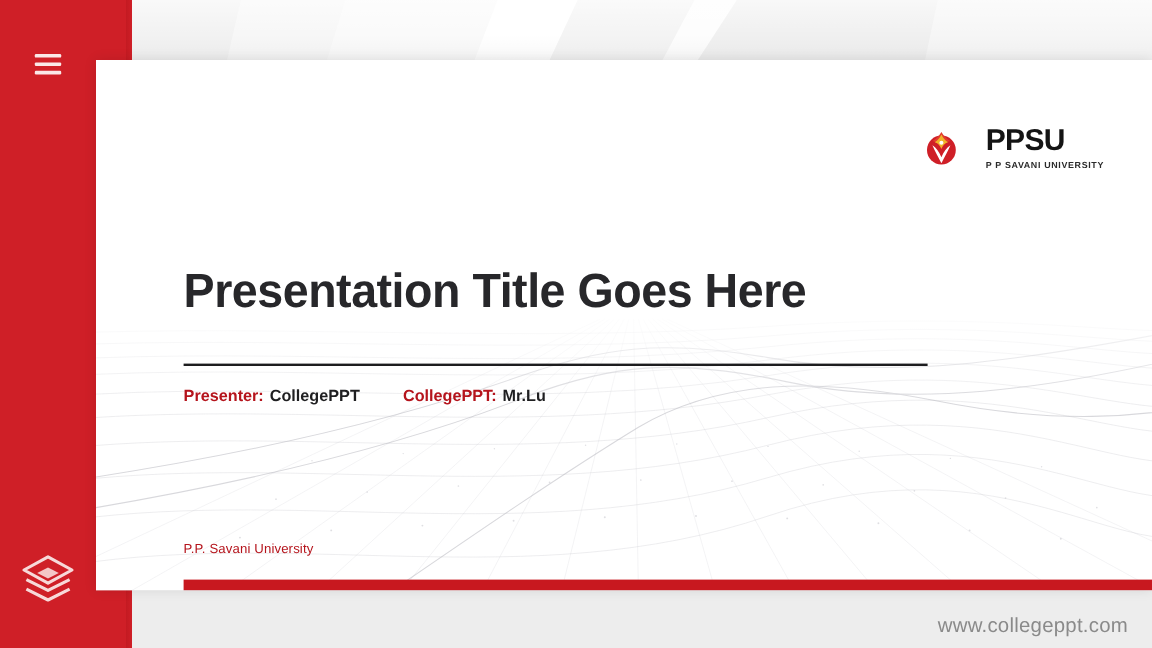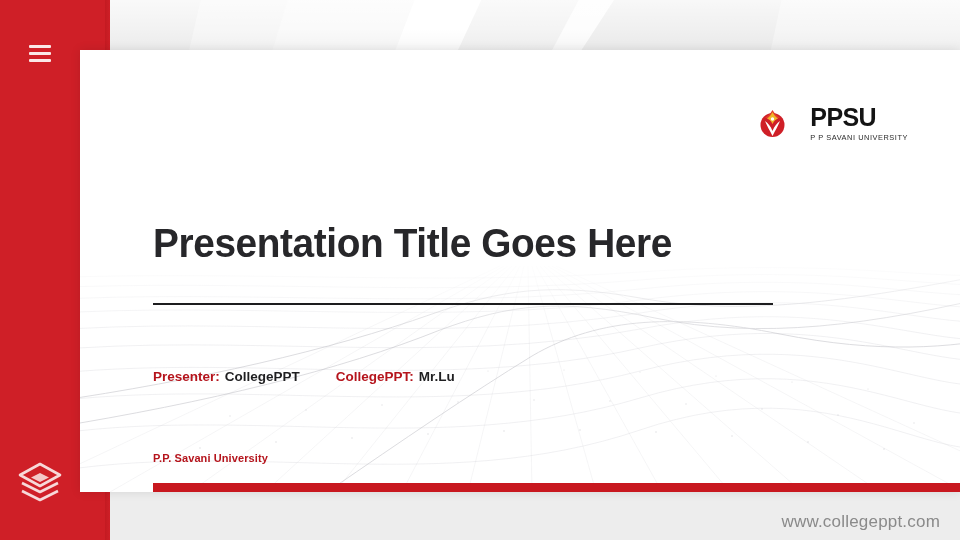--- a/index.html
+++ b/index.html
@@ -42,47 +42,47 @@
   
   .slide{position:absolute;left:80px;top:50px;width:880px;height:442px;
          background:#ffffff;overflow:hidden;}
   .slide-shadow{position:absolute;left:80px;top:50px;width:880px;height:442px;
          box-shadow:0 0 10px rgba(0,0,0,.10);pointer-events:none;}
 
   
   .mesh{position:absolute;left:0;bottom:0;width:880px;height:240px;overflow:hidden;}
 
   
-  .logo-block{position:absolute;right:52px;top:55px;display:flex;
+  .logo-block{position:absolute;right:40px;top:55px;display:flex;
               align-items:center;gap:24px;}
   .logo-mark{width:27px;height:29px;flex:0 0 auto;}
   .logo-text{display:flex;flex-direction:column;line-height:1;}
   .logo-word{font-size:25px;font-weight:bold;letter-spacing:-.6px;color:#141414;
              font-family:"Liberation Sans",sans-serif;}
-  .logo-sub{font-size:7.4px;font-weight:normal;letter-spacing:.55px;color:#2a2a2a;
+  .logo-sub{font-size:7.4px;font-weight:bold;letter-spacing:.55px;color:#2a2a2a;
             margin-top:4px;}
 
   
   .slide-title{position:absolute;left:73px;top:172px;width:700px;
                font-size:40px;font-weight:bold;color:#27272a;
                letter-spacing:-.4px;line-height:1.05;
                transform:scaleX(.97);transform-origin:left center;white-space:nowrap;}
 
   .title-rule{position:absolute;left:73px;top:253px;width:620px;height:2px;background:#1d1d1f;}
 
   
   .meta{position:absolute;left:73px;top:272px;display:flex;align-items:baseline;
         font-size:13.5px;font-weight:bold;white-space:nowrap;}
   .meta-label{color:#b5141c;}
-  .meta-value{color:#1f1f21;margin-left:5px;margin-top:47px;}
+  .meta-value{color:#1f1f21;margin-left:5px;}
   .meta-gap{display:inline-block;width:36px;}
 
   
   .slide-footer{position:absolute;left:73px;bottom:28px;font-size:11px;
-                font-weight:bold;color:#b5141c;letter-spacing:.1px;}
+                font-weight:normal;color:#b5141c;letter-spacing:.1px;}
   .red-bar{position:absolute;left:73px;bottom:0px;width:807px;height:9px;background:#c8181f;}
 
   
   .site-url{position:absolute;right:20px;bottom:8px;font-size:17px;color:#8a8a8a;
             letter-spacing:.2px;}
 </style>
 </head>
 <body>
 
 <div id="app-root">

